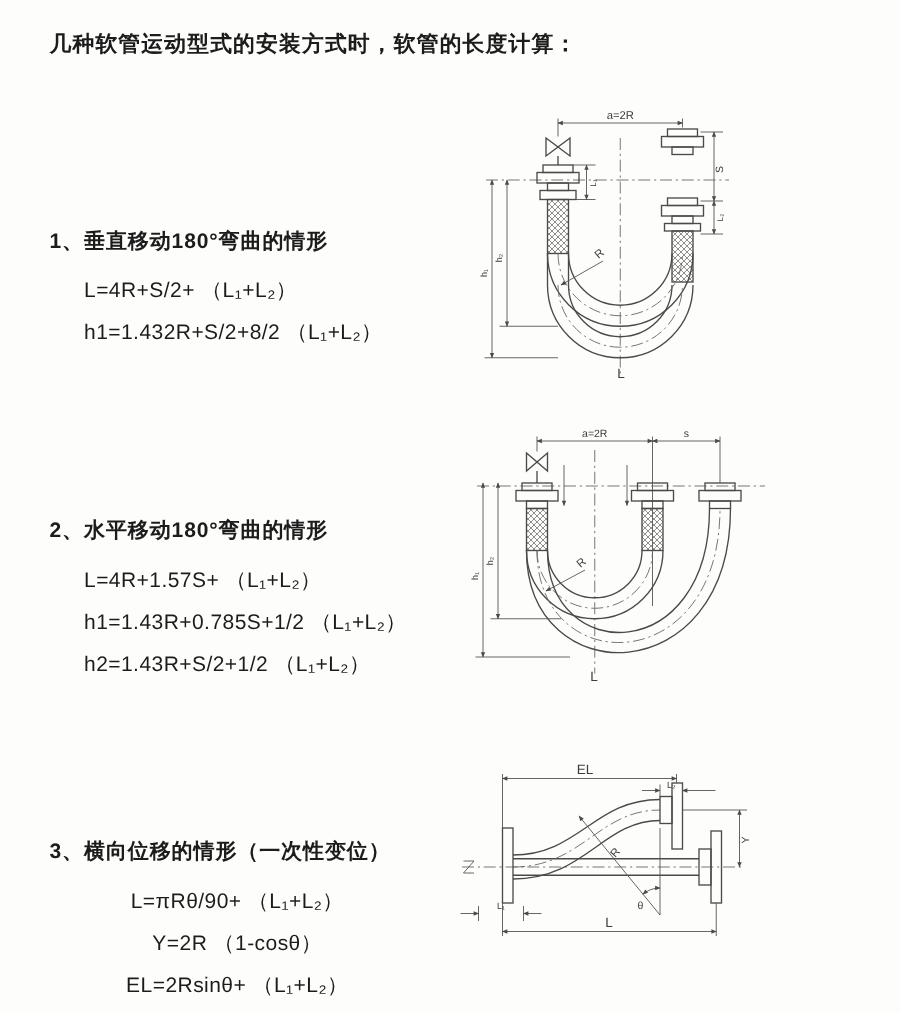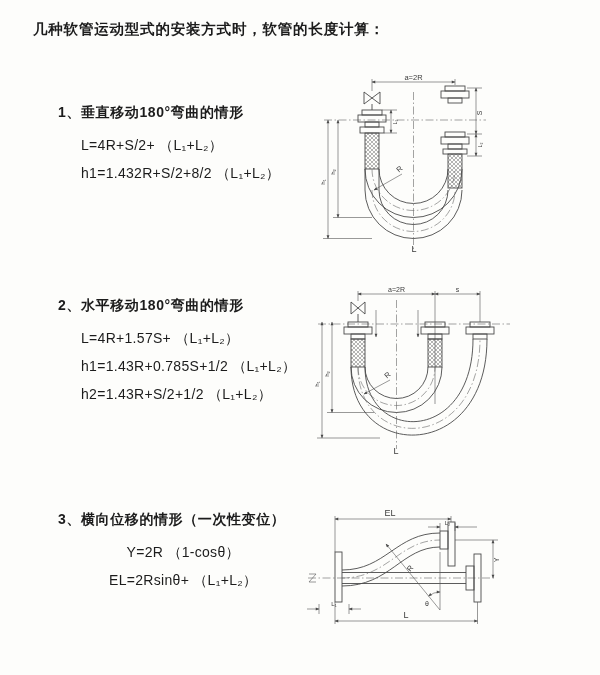--- a/index.html
+++ b/index.html
@@ -8,21 +8,21 @@
     width:600px;height:675px;
     background:#fdfdfb;
     font-family:"Liberation Sans","DejaVu Sans",sans-serif;
     color:#1c1c1c;
     overflow:hidden;
   }
   .page-title{
     position:absolute;left:33px;top:20px;
     font-size:14.5px;font-weight:bold;letter-spacing:0.8px;
   }
-  .section{position:absolute;left:58px;}
+  .section{position:absolute;left:33px;margin-top:48px;}
   .section .heading{
     font-size:14px;font-weight:bold;letter-spacing:0.6px;margin:0 0 9px 0;
   }
   .section .formula{
     font-size:14px;font-weight:normal;letter-spacing:0.3px;
     margin:0 0 0 23px;line-height:28px;white-space:pre;
   }
   #sec1{top:104px;}
   #sec2{top:297px;}
   #sec3{top:511px;text-align:center;}
@@ -50,20 +50,21 @@
 
 <div class="section" id="sec2">
   <div class="heading">2、水平移动180°弯曲的情形</div>
   <div class="formula">L=4R+1.57S+ （L₁+L₂）</div>
   <div class="formula">h1=1.43R+0.785S+1/2 （L₁+L₂）</div>
   <div class="formula">h2=1.43R+S/2+1/2 （L₁+L₂）</div>
 </div>
 
 <div class="section" id="sec3">
   <div class="heading">3、横向位移的情形（一次性变位）</div>
+  <div class="formula">L=πRθ/90+ （L₁+L₂）</div>
   <div class="formula">Y=2R （1-cosθ）</div>
   <div class="formula">EL=2Rsinθ+ （L₁+L₂）</div>
 </div>
 
 <div class="diagram" id="d1">
 <svg width="290" height="186" viewBox="0 0 290 186">
   <defs>
     <marker id="ar1" viewBox="0 0 10 10" refX="9" refY="5" markerWidth="8" markerHeight="6" orient="auto-start-reverse">
       <path d="M0,1 L10,5 L0,9 z" fill="#4a4a4a"></path>
     </marker>

